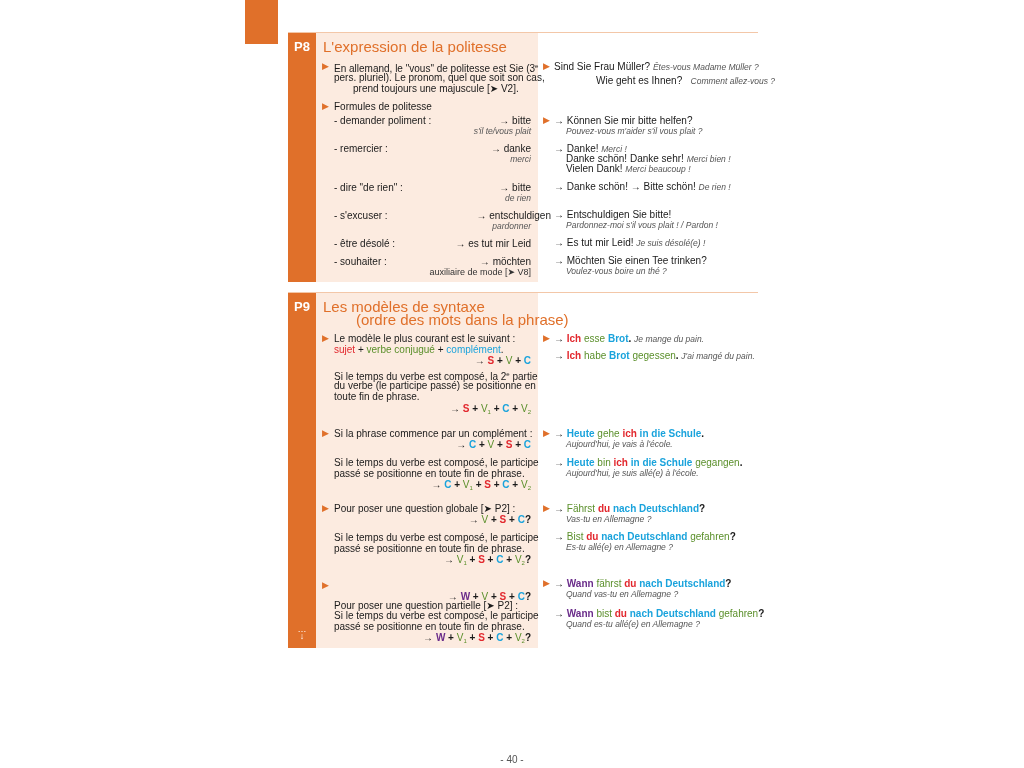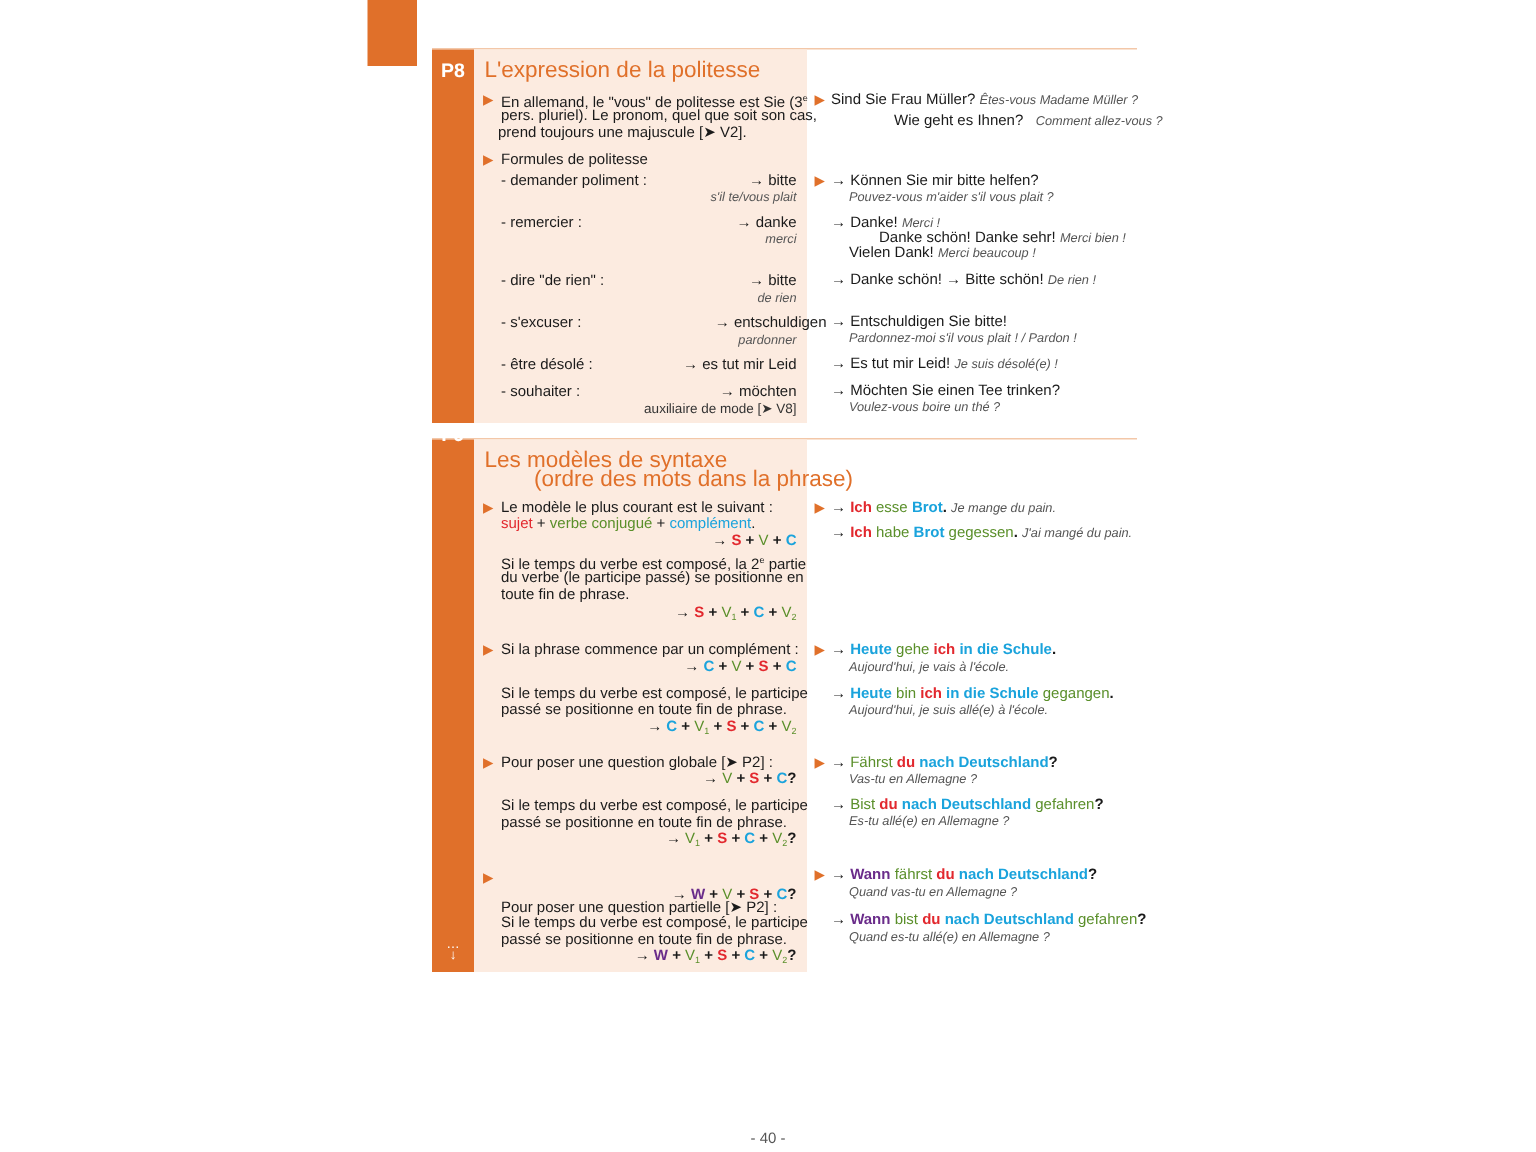--- a/index.html
+++ b/index.html
@@ -31,21 +31,21 @@
 
 <div class="section-rule" style="left:288px;top:32px;width:470px;"></div>
 <div class="num-col" style="top:33px;height:249px;"></div>
 <div class="num-label" style="top:39px;">P8</div>
 <div class="left-panel" style="top:33px;height:249px;"></div>
 <div class="title" style="top:38px;">L'expression de la politesse</div>
 
 <span class="tri" style="left:322px;top:61px;">▶</span>
 <div class="t" style="left:334px;top:61px;"><span>En allemand, le "vous" de politesse est </span><span class="b">Sie</span> (3<sup style="font-size:6px">e</sup></div>
 <div class="t" style="left:334px;top:72px;">pers. pluriel). Le pronom, quel que soit son cas,</div>
-<div class="t" style="left:332px;top:83px;"><span>prend </span><span class="b">toujours une majuscule</span><span> [➤ V2].</span></div>
+<div class="t" style="left:353px;top:83px;"><span>prend </span><span class="b">toujours une majuscule</span><span> [➤ V2].</span></div>
 
 <span class="tri" style="left:543px;top:61px;">▶</span>
 <div class="t" style="left:554px;top:61px;"><span>Sind </span><span class="b">Sie</span><span> Frau Müller?</span> <span class="it">Êtes-vous Madame Müller ?</span></div>
 <div class="t" style="left:554px;top:75px;margin-left:42px;"><span>Wie geht es </span><span class="b">Ihnen</span><span>?</span> &nbsp;&nbsp;<span class="it">Comment allez-vous ?</span></div>
 
 <span class="tri" style="left:322px;top:101px;">▶</span>
 <div class="t b" style="left:334px;top:101px;">Formules de politesse</div>
 
 <div class="t" style="left:334px;top:115px;">- demander poliment :</div>
 <div class="t r b" style="right:493px;top:115px;">→ <span>bitte</span></div>
@@ -68,36 +68,36 @@
 
 <div class="t" style="left:334px;top:256px;">- souhaiter :</div>
 <div class="t r b" style="right:493px;top:256px;">→ <span>möchten</span></div>
 <div class="t r" style="right:493px;top:267px;font-size:9px;color:#333;">auxiliaire de mode [➤ V8]</div>
 
 <span class="tri" style="left:543px;top:115px;">▶</span>
 <div class="t" style="left:554px;top:115px;">→ <span>Können </span><span class="b">Sie</span><span> mir </span><span class="b">bitte</span><span> helfen?</span></div>
 <div class="t it" style="left:566px;top:126px;">Pouvez-vous m'aider s'il vous plait ?</div>
 
 <div class="t" style="left:554px;top:143px;">→ <span class="b">Danke</span><span>!</span> <span class="it">Merci !</span></div>
-<div class="t" style="left:566px;top:153px;margin-left:20px;"><span class="b">Danke</span><span> schön! </span><span class="b">Danke</span><span> sehr!</span> <span class="it">Merci bien !</span></div>
+<div class="t" style="left:566px;top:153px;"><span class="b">Danke</span><span> schön! </span><span class="b">Danke</span><span> sehr!</span> <span class="it">Merci bien !</span></div>
 <div class="t" style="left:566px;top:163px;"><span class="b">Vielen Dank!</span> <span class="it">Merci beaucoup !</span></div>
 
 <div class="t" style="left:554px;top:181px;">→ <span>Danke schön! → </span><span class="b">Bitte schön</span><span>!</span> <span class="it">De rien !</span></div>
 
 <div class="t" style="left:554px;top:209px;">→ <span>Entschuldigen </span><span class="b">Sie</span><span> bitte!</span></div>
 <div class="t it" style="left:566px;top:220px;">Pardonnez-moi s'il vous plait ! / Pardon !</div>
 
 <div class="t" style="left:554px;top:237px;">→ <span class="b">Es tut mir Leid</span><span>!</span> <span class="it">Je suis désolé(e) !</span></div>
 
 <div class="t" style="left:554px;top:255px;">→ <span class="b">Möchten Sie</span><span> einen Tee trinken?</span></div>
 <div class="t it" style="left:566px;top:266px;">Voulez-vous boire un thé ?</div>
 
 <div class="section-rule" style="left:288px;top:292px;width:470px;"></div>
 <div class="num-col" style="top:293px;height:355px;"></div>
-<div class="num-label" style="top:283px;font-family:Liberation Mono, monospace;">P9</div>
+<div class="num-label" style="top:299px;">P9</div>
 <div class="left-panel" style="top:293px;height:355px;"></div>
 <div class="title" style="top:298px;">Les modèles de syntaxe</div>
 <div class="title" style="left:356px;top:311px;">(ordre des mots dans la phrase)</div>
 
 <span class="tri" style="left:322px;top:333px;">▶</span>
 <div class="t" style="left:334px;top:333px;"><span>Le modèle </span><span class="b">le plus courant</span><span> est le suivant :</span></div>
 <div class="t" style="left:334px;top:344px;"><span style="color:#e2282e">sujet</span><span> + </span><span style="color:#5a8f2a">verbe conjugué</span><span> + </span><span style="color:#1aa3dc">complément</span><span>.</span></div>
 <div class="t r" style="right:493px;top:355px;"><span>→ </span><span class="cS">S</span><b> + </b><span class="cV">V</span><b> + </b><span class="cC">C</span></div>
 <div class="t" style="left:334px;top:369px;"><span>Si le temps du verbe est composé, la 2</span><sup style="font-size:6px">e</sup><span> partie</span></div>
 <div class="t" style="left:334px;top:380px;">du verbe (le participe passé) se positionne en</div>

